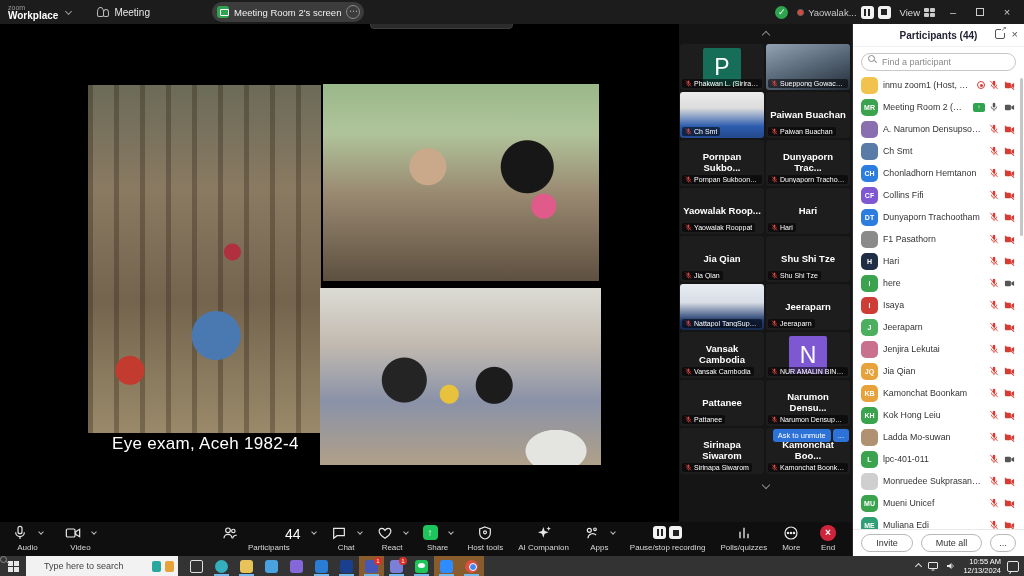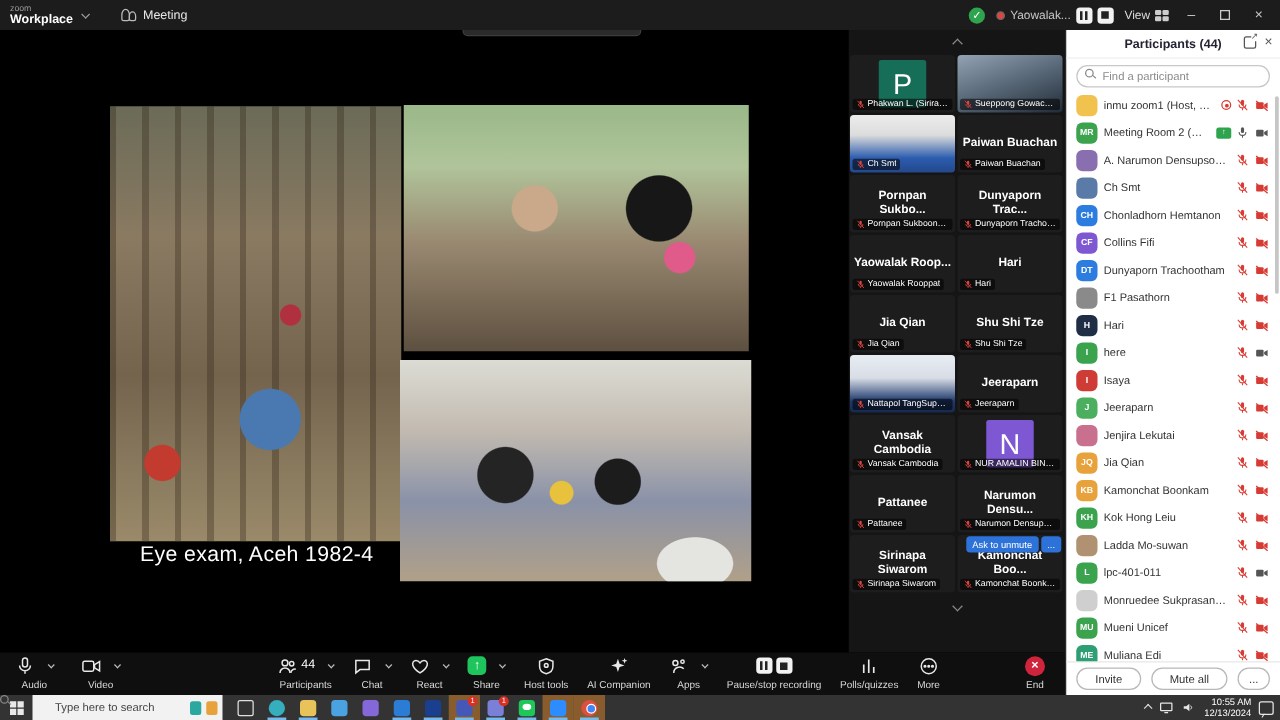--- a/index.html
+++ b/index.html
@@ -152,21 +152,21 @@
   .titem .chev{border-color:#bbb;width:4px;height:4px;margin-top:5px;}
   .slashed{position:relative;}
   .slashed:after{content:"";position:absolute;left:-1px;top:7px;width:20px;height:2px;background:#e0443e;
     transform:rotate(45deg);transform-origin:center;}
   .share-ico{width:15px;height:15px;background:#1ec45c;border-radius:4px;color:#fff;font-size:10px;
     line-height:15px;text-align:center;font-weight:bold;}
   .pr-box{width:13px;height:13px;background:#f2f2f2;border-radius:3px;position:relative;margin-top:1px;}
   .pr-box.pause:before{content:"";position:absolute;left:3.5px;top:3px;width:2px;height:7px;background:#222;}
   .pr-box.pause:after{content:"";position:absolute;left:7.5px;top:3px;width:2px;height:7px;background:#222;}
   .pr-box.stop:before{content:"";position:absolute;left:3.5px;top:3.5px;width:6px;height:6px;background:#222;}
-  .count{font-size:10px;color:#fff;margin-top:1px;}
+  .count{font-size:14px;color:#fff;margin-top:1px;margin-left:44px;}
   .end-ico{width:16px;height:16px;border-radius:50%;background:#d0243c;color:#fff;font-size:10px;
     line-height:16px;text-align:center;font-weight:bold;}
 
   
   #taskbar{position:absolute;left:0;top:556px;width:1024px;height:20px;background:#333;display:flex;
     align-items:center;z-index:40;}
   #start{width:26px;height:20px;display:flex;align-items:center;justify-content:center;cursor:pointer;}
   .win-logo{width:11px;height:11px;display:grid;grid-template-columns:1fr 1fr;gap:1px;}
   .win-logo span{background:#e8e8e8;}
   #tb-search{width:152px;height:20px;background:#f2f2f2;display:flex;align-items:center;gap:4px;
@@ -209,20 +209,25 @@
   <header id="titlebar">
     <div class="logo">
       <span class="l1">zoom</span>
       <span class="l2">Workplace</span>
     </div>
     <span class="chev"></span>
     <div class="meeting-tab">
       <span class="ppl-ico"></span>
       <span>Meeting</span>
     </div>
+    <div id="share-pill">
+      <span class="scr"></span>
+      <span class="txt">Meeting Room 2's screen</span>
+      <span class="dots">⋯</span>
+    </div>
     <div id="tb-right">
       <span class="shield">✓</span>
       <div class="rec-wrap">
         <span class="rec-dot"></span>
         <span class="rec-txt">Yaowalak...</span>
         <span class="tb-btn pause"></span>
         <span class="tb-btn stop"></span>
       </div>
       <div class="view-wrap">
         <span>View</span>

